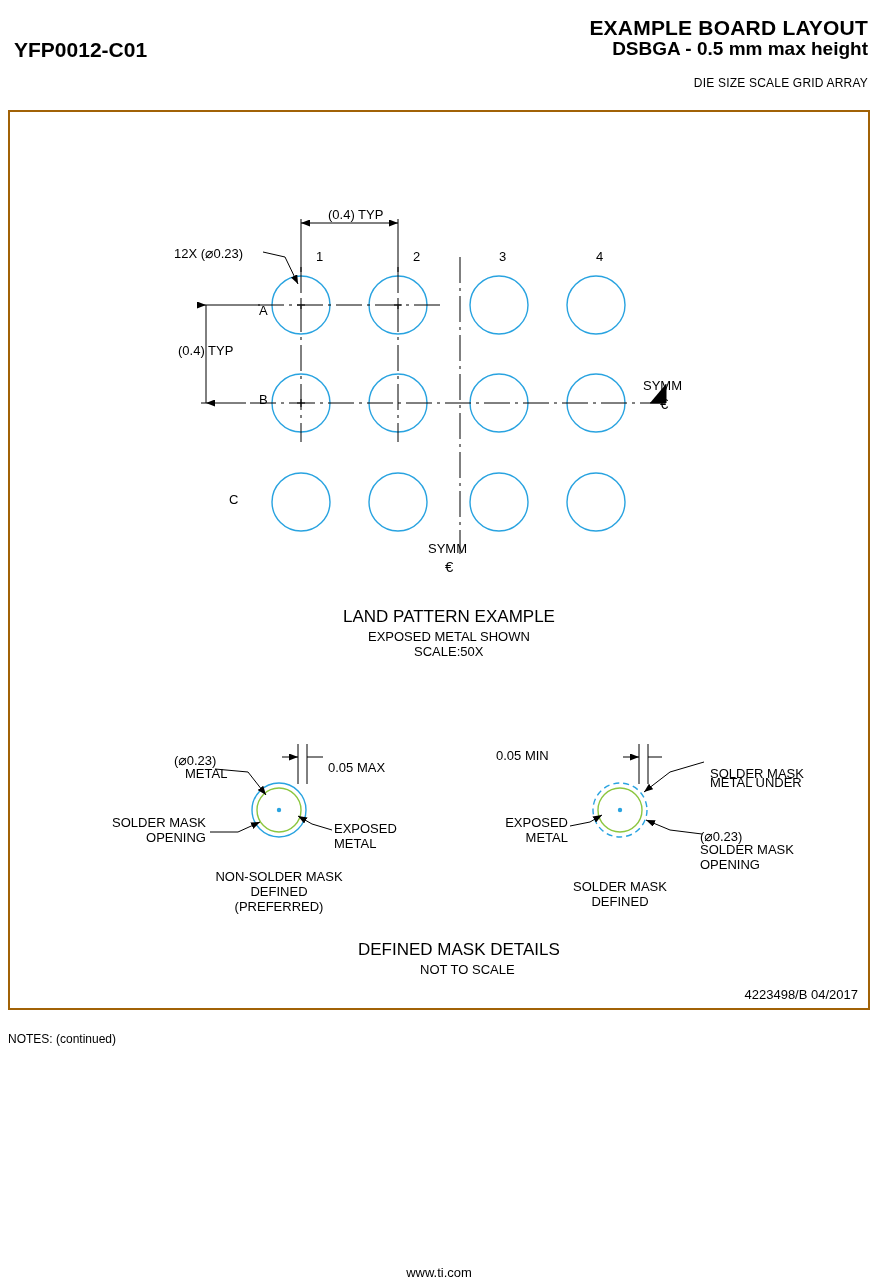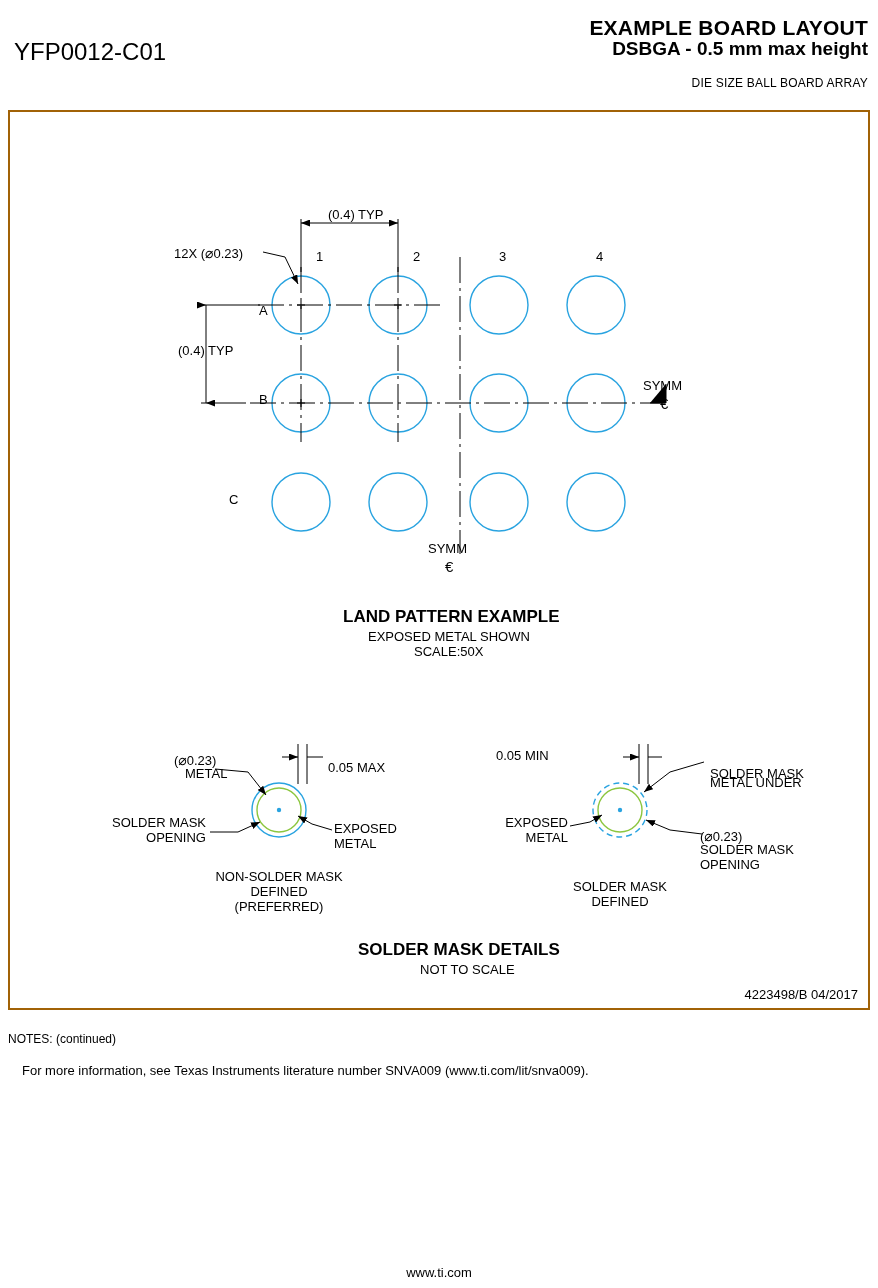--- a/index.html
+++ b/index.html
@@ -23,22 +23,22 @@
     right: 10px;
     font-size: 21px;
     font-weight: bold;
     letter-spacing: 0.2px;
     margin-top: 14px;
   }
   .hdr-part {
     position: absolute;
     top: 38px;
     left: 14px;
-    font-size: 24px;
-    font-weight: normal;
+    font-size: 21px;
+    font-weight: bold;
   }
   .hdr-pkg {
     position: absolute;
     top: 38px;
     right: 10px;
     font-size: 19px;
     font-weight: bold;
   }
   .hdr-sub {
     position: absolute;
@@ -68,21 +68,21 @@
 
   
   .t {
     position: absolute;
     font-size: 13px;
     white-space: nowrap;
     line-height: 1.15;
   }
   .t.c { text-align: center; }
   .t.r { text-align: right; }
-  .big { font-size: 17px; font-weight: bold; }
+  .big { font-size: 17px; }
 
   
   .art {
     position: absolute;
     left: 0;
     top: 0;
     width: 862px;
     height: 896px;
     pointer-events: none;
   }
@@ -114,21 +114,21 @@
     text-align: center;
     font-size: 13px;
   }
 </style>
 </head>
 <body>
 
 <div class="hdr-title">EXAMPLE BOARD LAYOUT</div>
 <div class="hdr-part">YFP0012-C01</div>
 <div class="hdr-pkg">DSBGA - 0.5 mm max height</div>
-<div class="hdr-sub">DIE SIZE BALL BOARD ARRAY</div>
+<div class="hdr-sub">DIE SIZE SCALE GRID ARRAY</div>
 
 <div class="frame">
 
   <svg class="art" viewBox="0 0 862 896">
     <defs>
       <marker id="arrL" markerWidth="9" markerHeight="7" refX="0" refY="3.5" orient="auto">
         <polygon points="9,0 0,3.5 9,7" fill="#000"></polygon>
       </marker>
       <marker id="arrR" markerWidth="9" markerHeight="7" refX="9" refY="3.5" orient="auto">
         <polygon points="0,0 9,3.5 0,7" fill="#000"></polygon>
@@ -291,24 +291,23 @@
 
   <div class="t" style="left:690px; top:716px;">
     <span>(</span><span style="font-size:14px;">⌀</span><span>0.23)</span>
   </div>
   <div class="t" style="left:690px; top:731px;">SOLDER MASK</div>
   <div class="t" style="left:690px; top:746px;">OPENING</div>
 
   <div class="t c" style="left:510px; width:200px; top:768px;">SOLDER MASK</div>
   <div class="t c" style="left:510px; width:200px; top:783px;">DEFINED</div>
 
-  <div class="t big" style="left:348px; top:828px;">SOLDER MASK DETAILS</div>
+  <div class="t big" style="left:348px; top:828px;">DEFINED MASK DETAILS</div>
   <div class="t" style="left:410px; top:851px;">NOT TO SCALE</div>
 
   <div class="doc-num">4223498/B   04/2017</div>
 </div>
 
 <div class="notes-head">NOTES: (continued)</div>
 <div class="note-item">
-  <span class="cont">For more information, see Texas Instruments literature number SNVA009 (www.ti.com/lit/snva009).</span>
 </div>
 
 <div class="footer">www.ti.com</div>
 
 </body></html>

